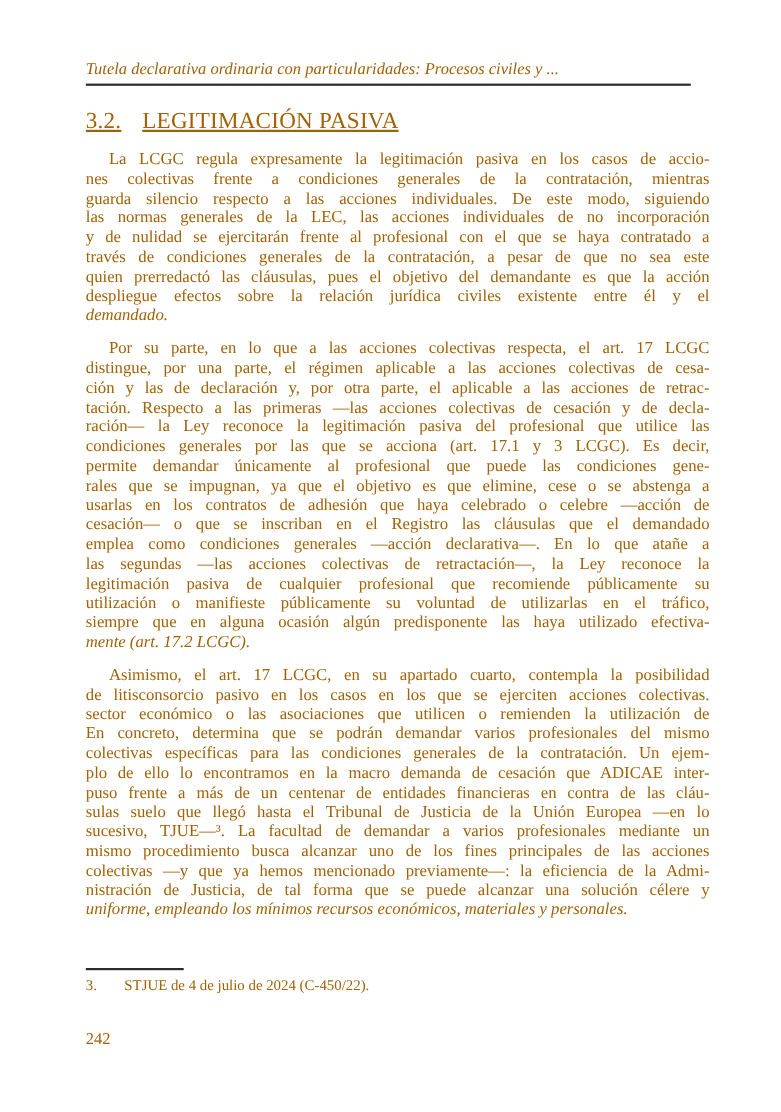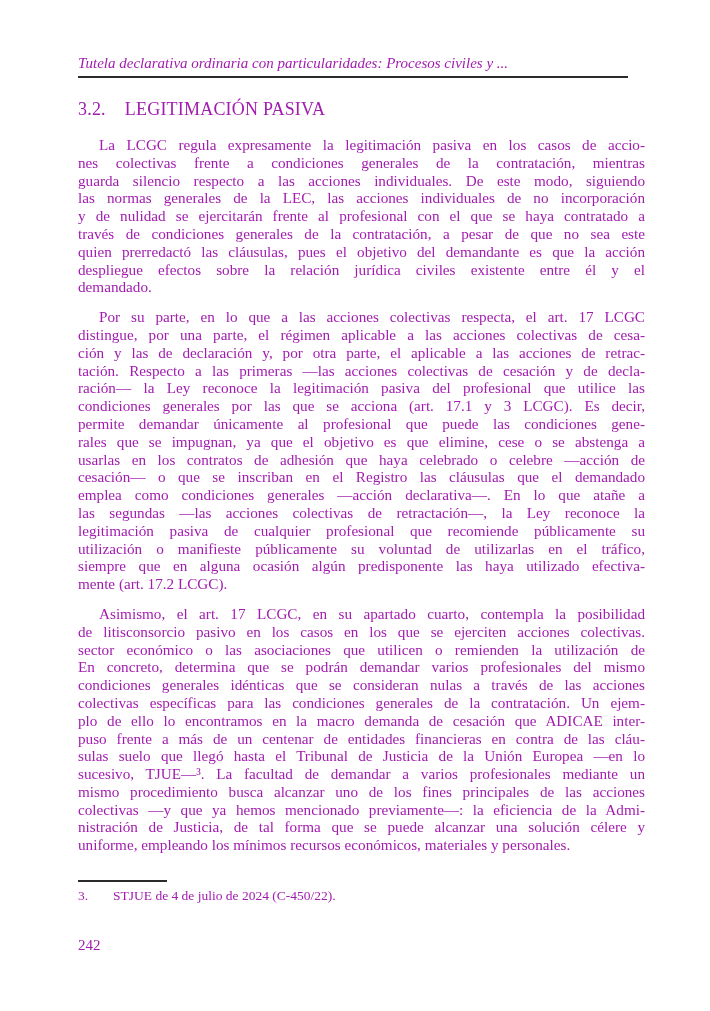--- a/index.html
+++ b/index.html
@@ -5,46 +5,47 @@
   html, body {
     margin: 0;
     padding: 0;
     background: #ffffff;
   }
   .page {
     position: relative;
     width: 710px;
     height: 1011px;
     background: #ffffff;
-    color: #a21caf;
+    color: #a16207;
     font-family: "Liberation Serif", "DejaVu Serif", serif;
     overflow: hidden;
   }
   .running-header {
     position: absolute;
     left: 78px;
     top: 55px;
     width: 550px;
     font-style: italic;
     font-size: 15px;
     line-height: 17px;
     border-bottom: 2px solid #2b2b2b;
     padding-bottom: 4px;
     white-space: nowrap;
   }
   .section-heading {
     position: absolute;
     left: 78px;
     top: 100px;
     margin: 0;
-    font-size: 18px;
+    font-size: 21px;
     line-height: 18px;
     font-weight: normal;
     letter-spacing: 0.2px;
     white-space: nowrap;
+    text-decoration: underline;
   }
   .section-heading .section-number {
     margin-right: 19px;
   }
   .body-text {
     position: absolute;
     left: 78px;
     top: 136px;
     width: 567px;
     font-size: 15.2px;
@@ -55,20 +56,21 @@
   }
   .line {
     text-align: justify;
     text-align-last: justify;
   }
   .line.first {
     text-indent: 21px;
   }
   .line.last {
     text-align-last: left;
+    font-style: italic;
   }
   .footnote-block {
     position: absolute;
     left: 78px;
     top: 880px;
     width: 567px;
   }
   .footnote-rule {
     width: 89px;
     height: 0;
@@ -133,21 +135,20 @@
         <div class="line">legitimación pasiva de cualquier profesional que recomiende públicamente su</div>
         <div class="line">utilización o manifieste públicamente su voluntad de utilizarlas en el tráfico,</div>
         <div class="line">siempre que en alguna ocasión algún predisponente las haya utilizado efectiva-</div>
         <div class="line last">mente (art. 17.2 LCGC).</div>
       </div>
       <div class="paragraph">
         <div class="line first">Asimismo, el art. 17 LCGC, en su apartado cuarto, contempla la posibilidad</div>
         <div class="line">de litisconsorcio pasivo en los casos en los que se ejerciten acciones colectivas.</div>
         <div class="line">sector económico o las asociaciones que utilicen o remienden la utilización de</div>
         <div class="line">En concreto, determina que se podrán demandar varios profesionales del mismo</div>
-        <div class="line">condiciones generales idénticas que se consideran nulas a través de las acciones</div>
         <div class="line">colectivas específicas para las condiciones generales de la contratación. Un ejem-</div>
         <div class="line">plo de ello lo encontramos en la macro demanda de cesación que ADICAE inter-</div>
         <div class="line">puso frente a más de un centenar de entidades financieras en contra de las cláu-</div>
         <div class="line">sulas suelo que llegó hasta el Tribunal de Justicia de la Unión Europea —en lo</div>
         <div class="line">sucesivo, TJUE—³. La facultad de demandar a varios profesionales mediante un</div>
         <div class="line">mismo procedimiento busca alcanzar uno de los fines principales de las acciones</div>
         <div class="line">colectivas —y que ya hemos mencionado previamente—: la eficiencia de la Admi-</div>
         <div class="line">nistración de Justicia, de tal forma que se puede alcanzar una solución célere y</div>
         <div class="line last">uniforme, empleando los mínimos recursos económicos, materiales y personales.</div>
       </div>

